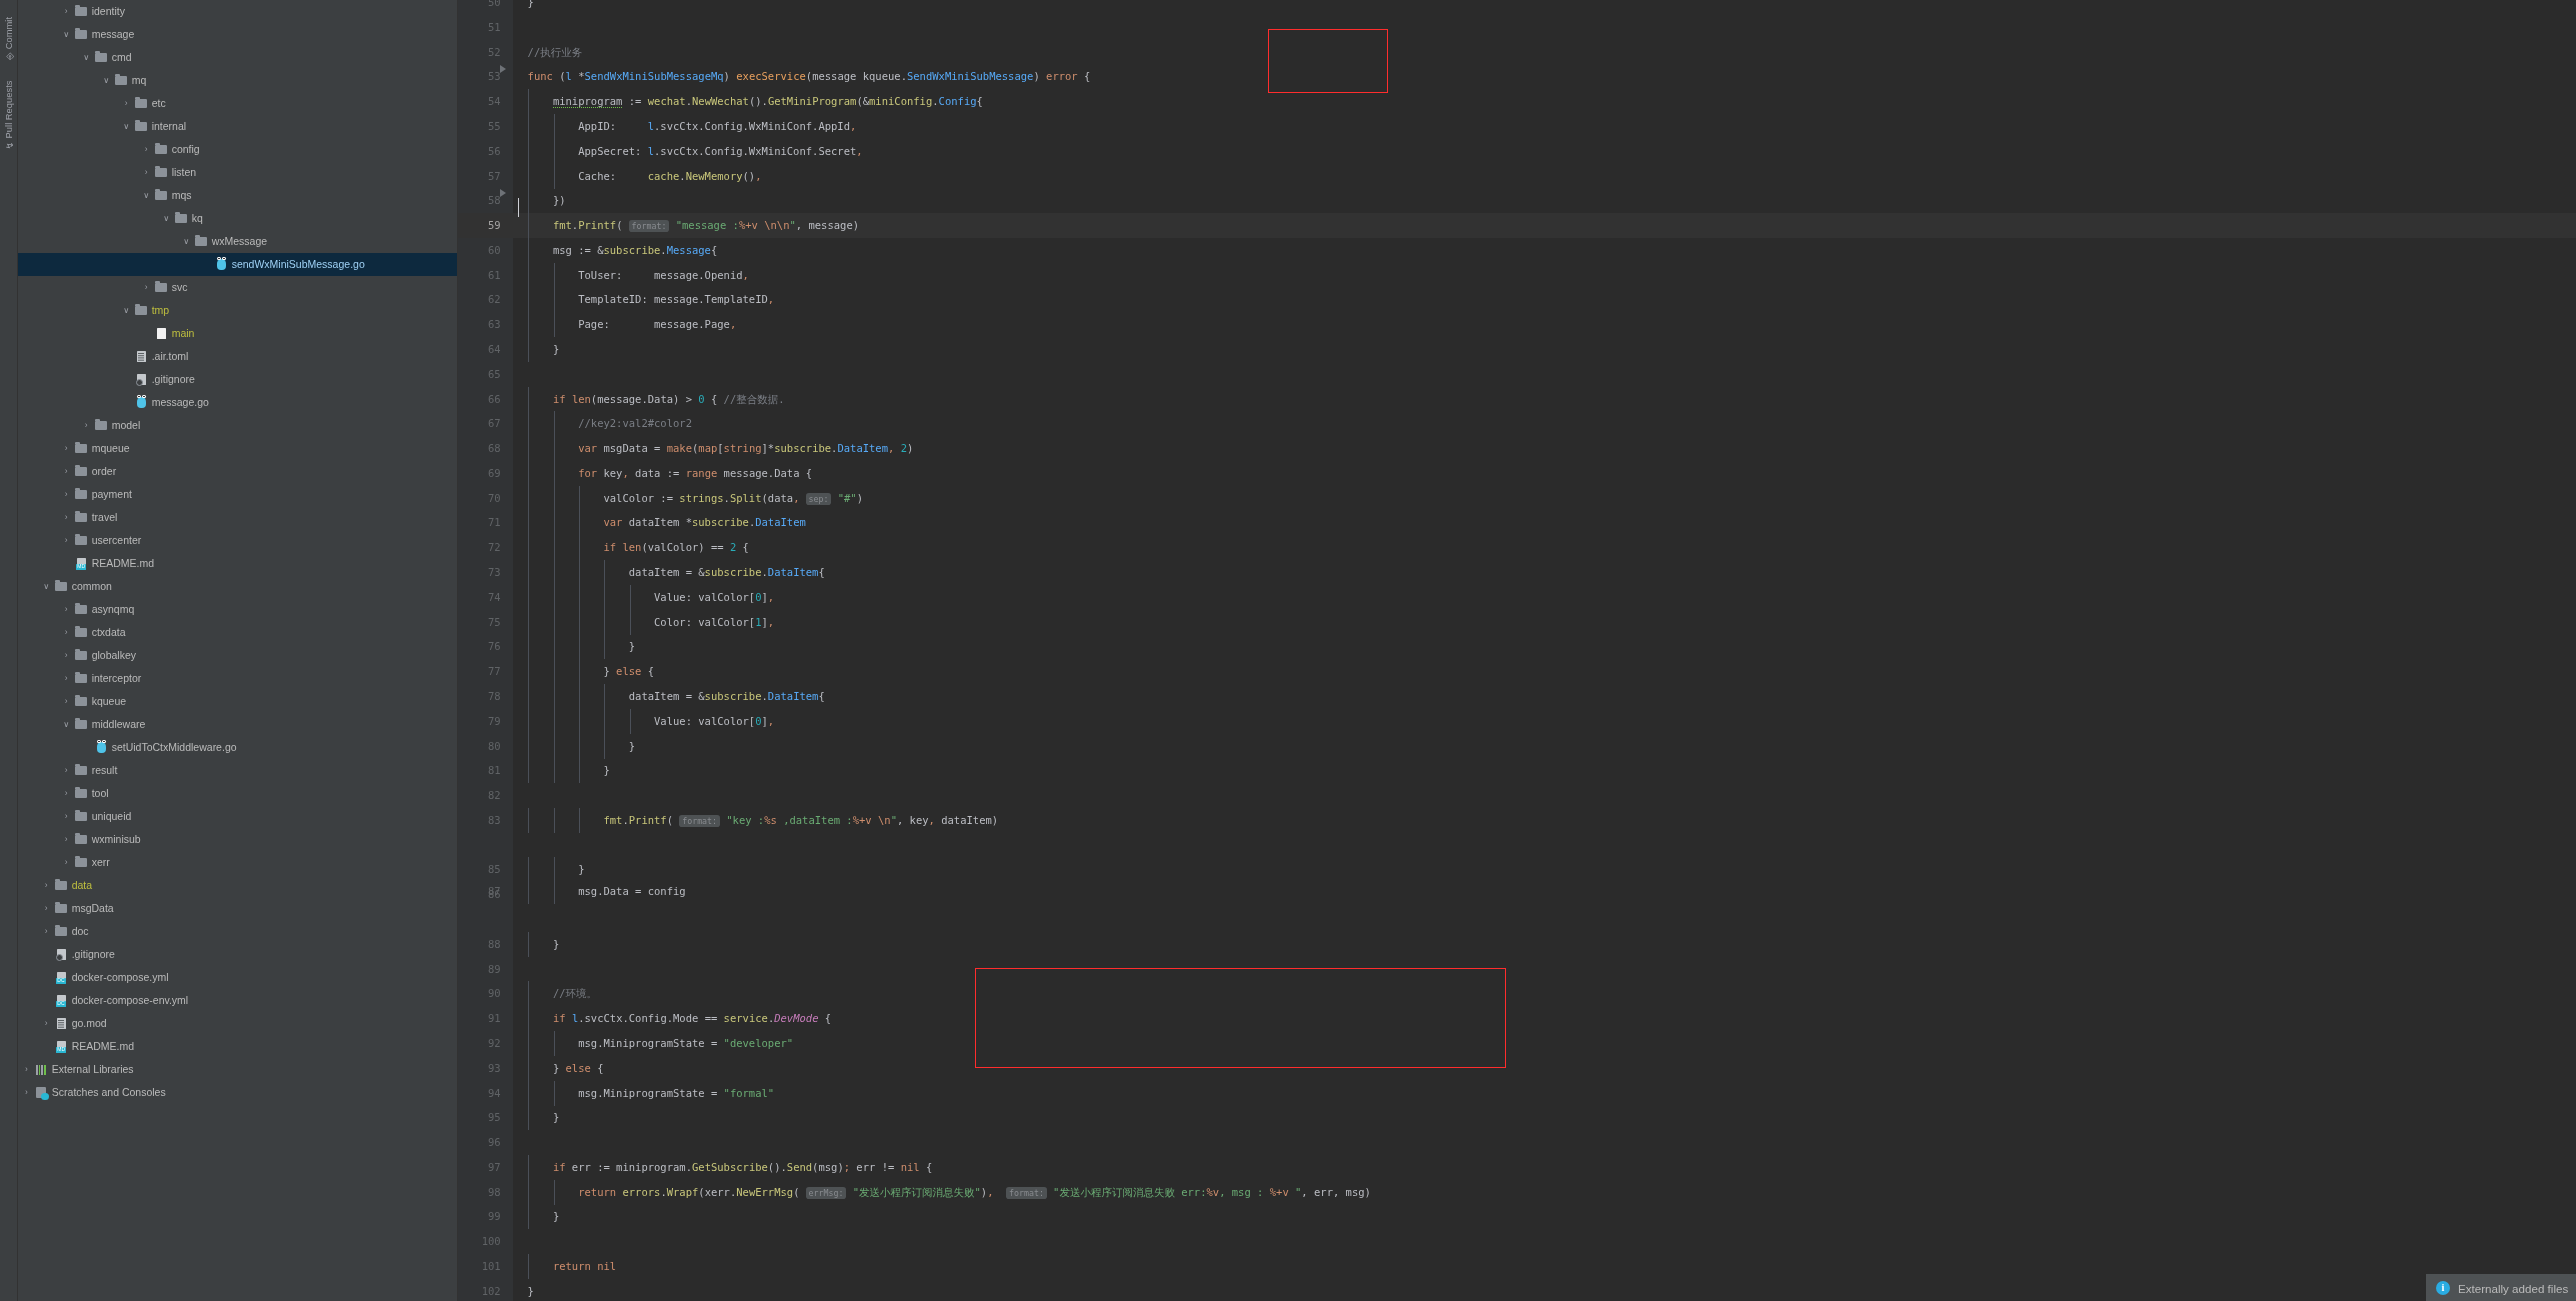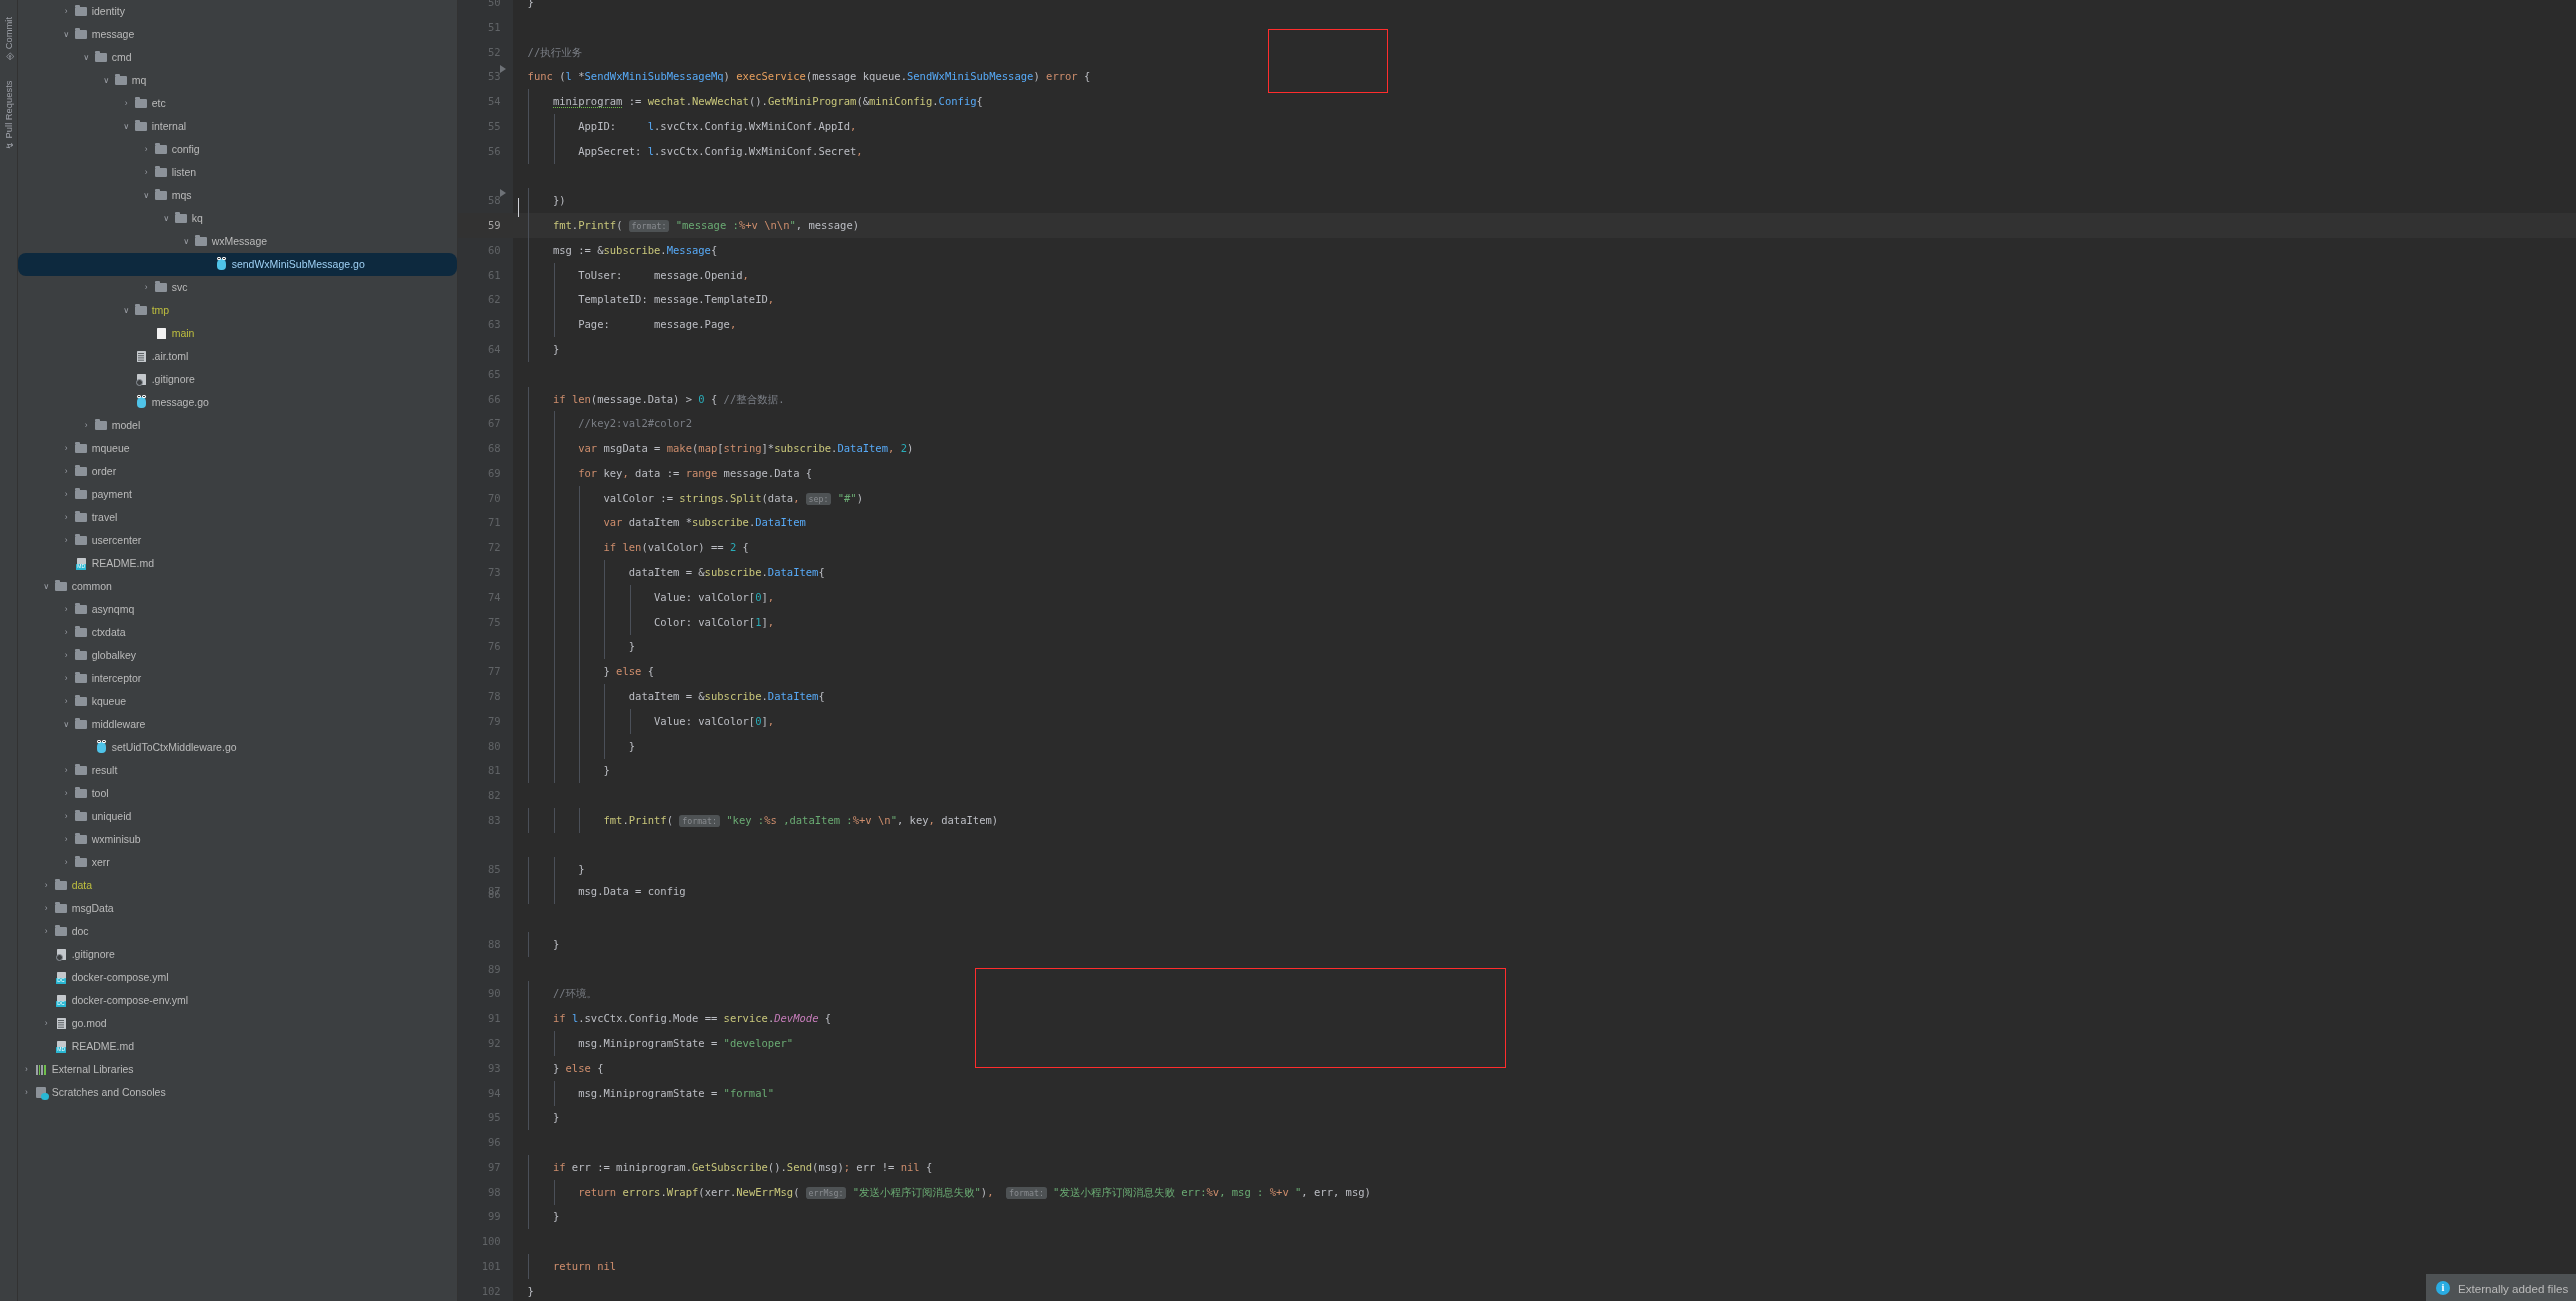--- a/index.html
+++ b/index.html
@@ -14,21 +14,21 @@
         transform:rotate(-90deg);white-space:nowrap;text-align:center;}
   .vtab .g{display:inline-block;margin-right:3.3px;vertical-align:-1.1px;}
   .vt-commit{top:32px;}
   .vt-pr{top:109px;width:94px;left:-38px;}
 
   
   .tree{flex:0 0 439px;width:439px;height:100%;background:#3C3F41;
         border-right:0.6px solid #323232;position:relative;overflow:hidden;}
   .row{height:23px;line-height:23px;display:flex;align-items:center;
        white-space:nowrap;font-size:10.5px;color:#BBBBBB;padding-left:2.2px;}
-  .row.sel{background:#0D293E;border-radius:8px;}
+  .row.sel{background:#0D293E;}
   .row.sel .lbl{color:#9FD1F5;}
   .arrow{width:13.3px;flex:0 0 13.3px;text-align:center;color:#9DA0A8;font-size:8.3px;}
   .arrow.none{visibility:hidden;}
   .ic{width:16.6px;flex:0 0 16.6px;height:23px;position:relative;display:inline-block;}
   .lbl{margin-left:2.2px;}
   .lbl.yellow{color:#BFBF3F;}
 
   
   .fold{position:absolute;left:2.2px;top:7.2px;width:12.2px;height:9px;background:#8C9299;
         border-radius:1.1px;}
@@ -484,20 +484,21 @@
   <div class="editor" id="editor">
     <div class="gutterbg"></div>
     <div class="code" id="code">
         <div class="ln" style="top: -10px;"><span class="num">50</span><span class="txt"><span class="id">}</span></span></div>
         <div class="ln" style="top: 15px;"><span class="num">51</span><span class="txt"></span></div>
         <div class="ln" style="top: 40px;"><span class="num">52</span><span class="txt"><span class="cm">//执行业务</span></span></div>
         <div class="ln" style="top: 64px;"><span class="num">53</span><span class="txt"><span class="kw">func</span><span class="id"> (</span><span class="typ">l</span><span class="id"> *</span><span class="typ">SendWxMiniSubMessageMq</span><span class="id">) </span><span class="fn">execService</span><span class="id">(message kqueue.</span><span class="typ">SendWxMiniSubMessage</span><span class="id">) </span><span class="kw">error</span><span class="id"> {</span></span></div>
         <div class="ln" style="top: 89px;"><span class="num">54</span><span class="ind" style="left: 70px;"></span><span class="txt"><span class="id">    </span><span class="wavy">miniprogram</span><span class="id"> := </span><span class="pkg">wechat</span><span class="id">.</span><span class="fn2">NewWechat</span><span class="id">().</span><span class="fn2">GetMiniProgram</span><span class="id">(&amp;</span><span class="pkg">miniConfig</span><span class="id">.</span><span class="typ">Config</span><span class="id">{</span></span></div>
         <div class="ln" style="top: 114px;"><span class="num">55</span><span class="ind" style="left: 70px;"></span><span class="ind" style="left: 96px;"></span><span class="txt"><span class="id">        AppID:     </span><span class="typ">l</span><span class="id">.svcCtx.Config.WxMiniConf.AppId</span><span class="cma">,</span></span></div>
         <div class="ln" style="top: 139px;"><span class="num">56</span><span class="ind" style="left: 70px;"></span><span class="ind" style="left: 96px;"></span><span class="txt"><span class="id">        AppSecret: </span><span class="typ">l</span><span class="id">.svcCtx.Config.WxMiniConf.Secret</span><span class="cma">,</span></span></div>
+        <div class="ln" style="top: 164px;"><span class="num">57</span><span class="ind" style="left: 70px;"></span><span class="ind" style="left: 96px;"></span><span class="txt"><span class="id">        Cache:     </span><span class="pkg">cache</span><span class="id">.</span><span class="fn2">NewMemory</span><span class="id">()</span><span class="cma">,</span></span></div>
         <div class="ln" style="top: 188px;"><span class="num">58</span><span class="ind" style="left: 70px;"></span><span class="txt"><span class="id">    })</span></span></div>
         <div class="ln cur" style="top: 213px;"><span class="num">59</span><span class="ind" style="left: 70px;"></span><span class="txt"><span class="id">    </span><span class="pkg">fmt</span><span class="id">.</span><span class="fn2">Printf</span><span class="id">( </span><span class="hint">format:</span><span class="id"> </span><span class="str">"message :</span><span class="esc">%+v</span><span class="str"> </span><span class="esc">\n\n</span><span class="str">"</span><span class="id">, message)</span></span></div>
         <div class="ln" style="top: 238px;"><span class="num">60</span><span class="ind" style="left: 70px;"></span><span class="txt"><span class="id">    msg := &amp;</span><span class="pkg">subscribe</span><span class="id">.</span><span class="typ">Message</span><span class="id">{</span></span></div>
         <div class="ln" style="top: 263px;"><span class="num">61</span><span class="ind" style="left: 70px;"></span><span class="ind" style="left: 96px;"></span><span class="txt"><span class="id">        ToUser:     message.Openid</span><span class="cma">,</span></span></div>
         <div class="ln" style="top: 287px;"><span class="num">62</span><span class="ind" style="left: 70px;"></span><span class="ind" style="left: 96px;"></span><span class="txt"><span class="id">        TemplateID: message.TemplateID</span><span class="cma">,</span></span></div>
         <div class="ln" style="top: 312px;"><span class="num">63</span><span class="ind" style="left: 70px;"></span><span class="ind" style="left: 96px;"></span><span class="txt"><span class="id">        Page:       message.Page</span><span class="cma">,</span></span></div>
         <div class="ln" style="top: 337px;"><span class="num">64</span><span class="ind" style="left: 70px;"></span><span class="txt"><span class="id">    }</span></span></div>
         <div class="ln" style="top: 362px;"><span class="num">65</span><span class="txt"></span></div>
         <div class="ln" style="top: 387px;"><span class="num">66</span><span class="ind" style="left: 70px;"></span><span class="txt"><span class="id">    </span><span class="kw">if</span><span class="id"> </span><span class="kw">len</span><span class="id">(message.Data) &gt; </span><span class="num2">0</span><span class="id"> { </span><span class="cm">//整合数据.</span></span></div>
         <div class="ln" style="top: 411px;"><span class="num">67</span><span class="ind" style="left: 70px;"></span><span class="ind" style="left: 96px;"></span><span class="txt"><span class="id">        </span><span class="cm">//key2:val2#color2</span></span></div>

